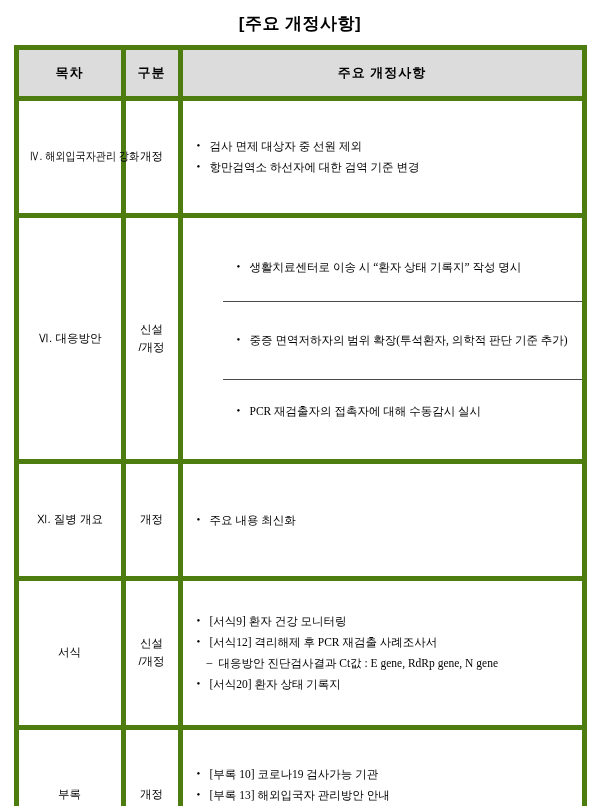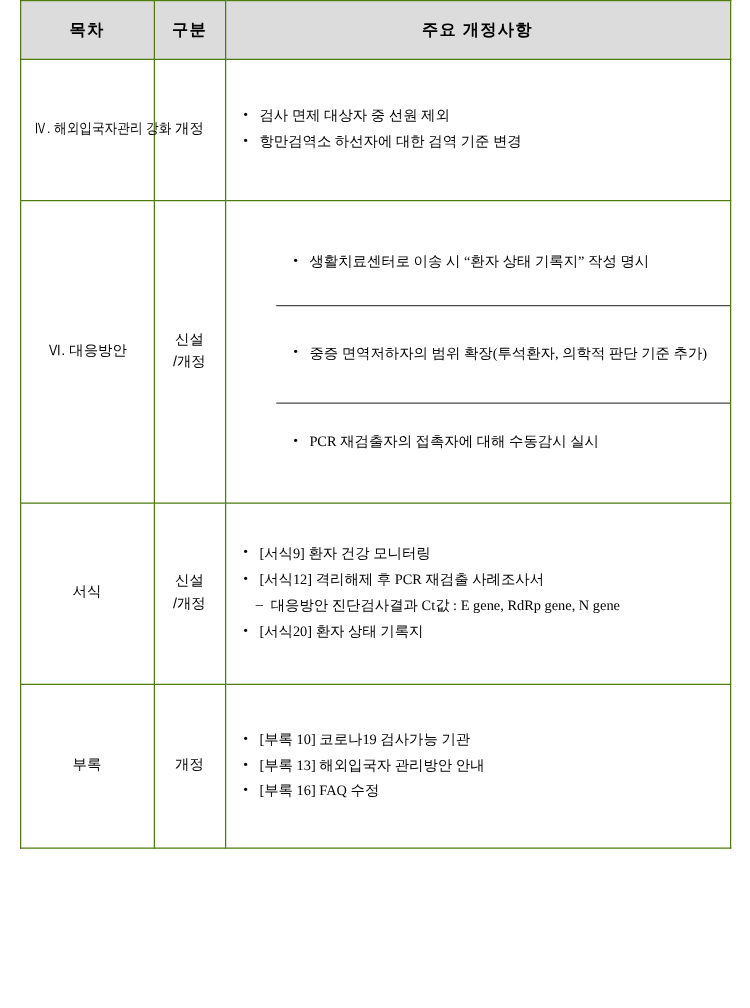--- a/index.html
+++ b/index.html
@@ -30,21 +30,21 @@
     font-family: "Liberation Sans", "DejaVu Sans", sans-serif;
   }
   table.rev-table {
     border-collapse: collapse;
     width: 568px;
     margin: 0 auto;
     table-layout: fixed;
   }
   table.rev-table th,
   table.rev-table td {
-    border: 1px solid #4d7c0f;
+    border: 5px solid #4d7c0f;
     vertical-align: middle;
     font-size: 11.5px;
     line-height: 1.55;
   }
   table.rev-table thead th {
     background: #dcdcdc;
     text-align: center;
     font-weight: bold;
     height: 44px;
     font-size: 13px;
@@ -132,20 +132,21 @@
   tr.r-lab td { height: 80px; }
   tr.r-disease td { height: 80px; }
   tr.r-forms td { height: 112px; }
   tr.r-appendix td { height: 98px; }
 </style>
 </head>
 <body>
 
 <div class="page">
 
+  <div class="doc-title">[주요 개정사항]</div>
 
   <table class="rev-table">
     <colgroup>
       <col class="c-toc">
       <col class="c-type">
       <col class="c-content">
     </colgroup>
     <thead>
       <tr>
         <th>목차</th>
@@ -189,20 +190,31 @@
           </div>
           <div class="seg seg-h3">
             <ul class="bullets">
               <li>PCR 재검출자의 접촉자에 대해 수동감시 실시</li>
             </ul>
           </div>
         </td>
       </tr>
 
 
+      <tr class="r-disease">
+        <td class="toc">
+          <span>Ⅺ. 질병 개요</span>
+        </td>
+        <td class="type">개정</td>
+        <td class="content center-v">
+          <ul class="bullets">
+            <li>주요 내용 최신화</li>
+          </ul>
+        </td>
+      </tr>
 
       <tr class="r-forms">
         <td class="toc">
           <span>서식</span>
         </td>
         <td class="type">
           <span>신설</span><br>
           <span>/개정</span>
         </td>
         <td class="content center-v">

